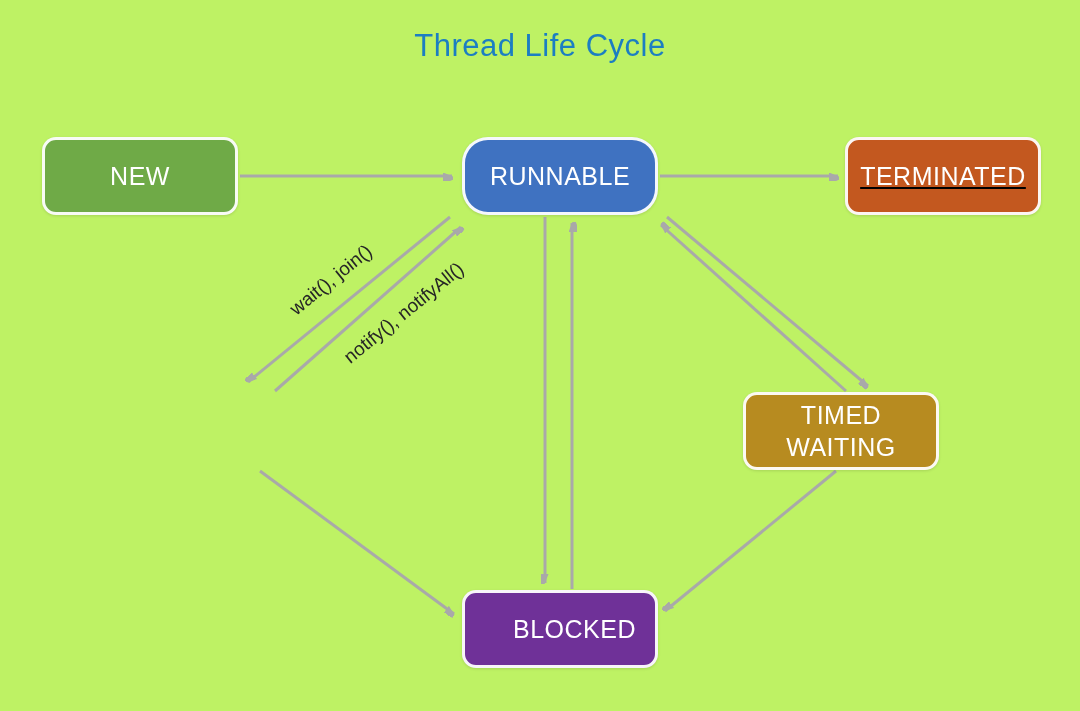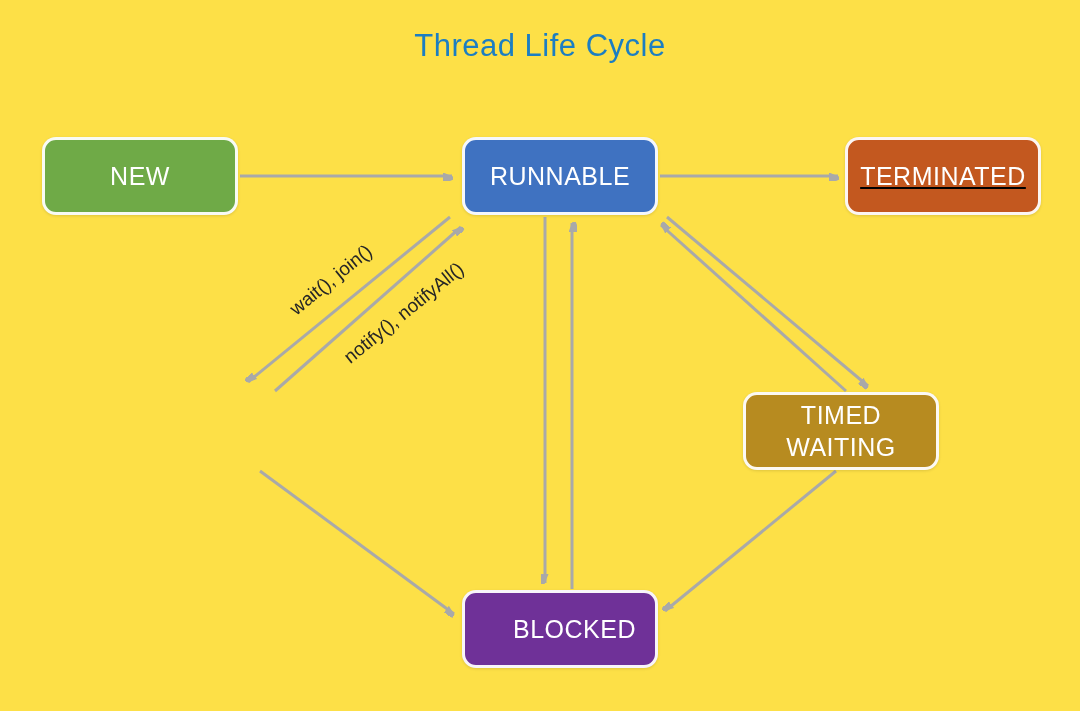--- a/index.html
+++ b/index.html
@@ -5,21 +5,21 @@
   html, body {
     margin: 0;
     padding: 0;
     background: #f0efed;
     font-family: "Liberation Sans", "DejaVu Sans", sans-serif;
   }
   #stage {
     position: relative;
     width: 1080px;
     height: 711px;
-    background: #fde047;
+    background: #bef264;
     overflow: hidden;
   }
   #title {
     position: absolute;
     top: 28px;
     left: 0;
     width: 1080px;
     text-align: center;
     font-size: 31px;
     font-weight: 500;
@@ -97,21 +97,21 @@
     <path class="edge" d="M 667 217 L 868 386" marker-end="url(#ah)"></path>
     <path class="edge" d="M 846 391 L 661 225" marker-end="url(#ah)"></path>
     <path class="edge" d="M 260 471 L 454 614" marker-end="url(#ah)"></path>
     <path class="edge" d="M 836 471 L 665 611" marker-end="url(#ah)"></path>
   </svg>
 
   <div class="node" id="node-new" style="background-color: rgb(111, 170, 71);">
     <div class="node-label">NEW</div>
   </div>
 
-  <div class="node" id="node-runnable" style="background-color: rgb(63, 114, 193);">
+  <div class="node" id="node-runnable" style="background-color: rgb(63, 114, 193); border-radius: 26px;">
     <div class="node-label">RUNNABLE</div>
   </div>
 
   <div class="node" id="node-terminated" style="background-color: rgb(195, 88, 31); text-decoration: underline;">
     <div class="node-label">TERMINATED</div>
   </div>
 
 
   <div class="node" id="node-timed" style="background-color: rgb(183, 139, 32);">
     <div class="node-label two-line">TIMED WAITING</div>

